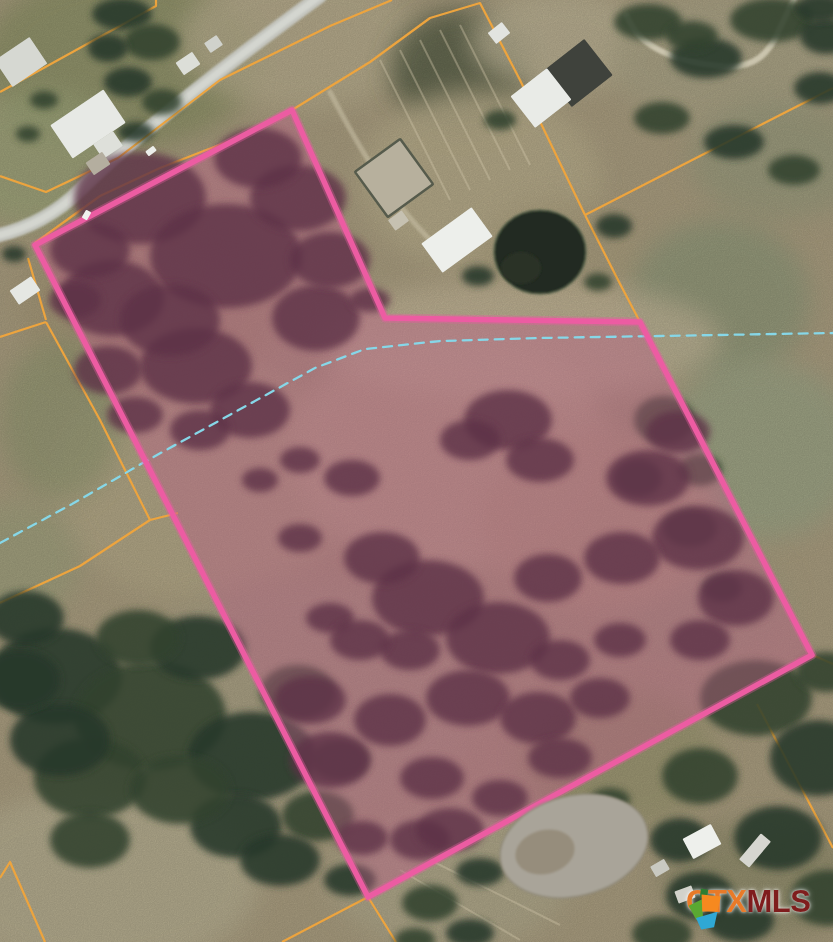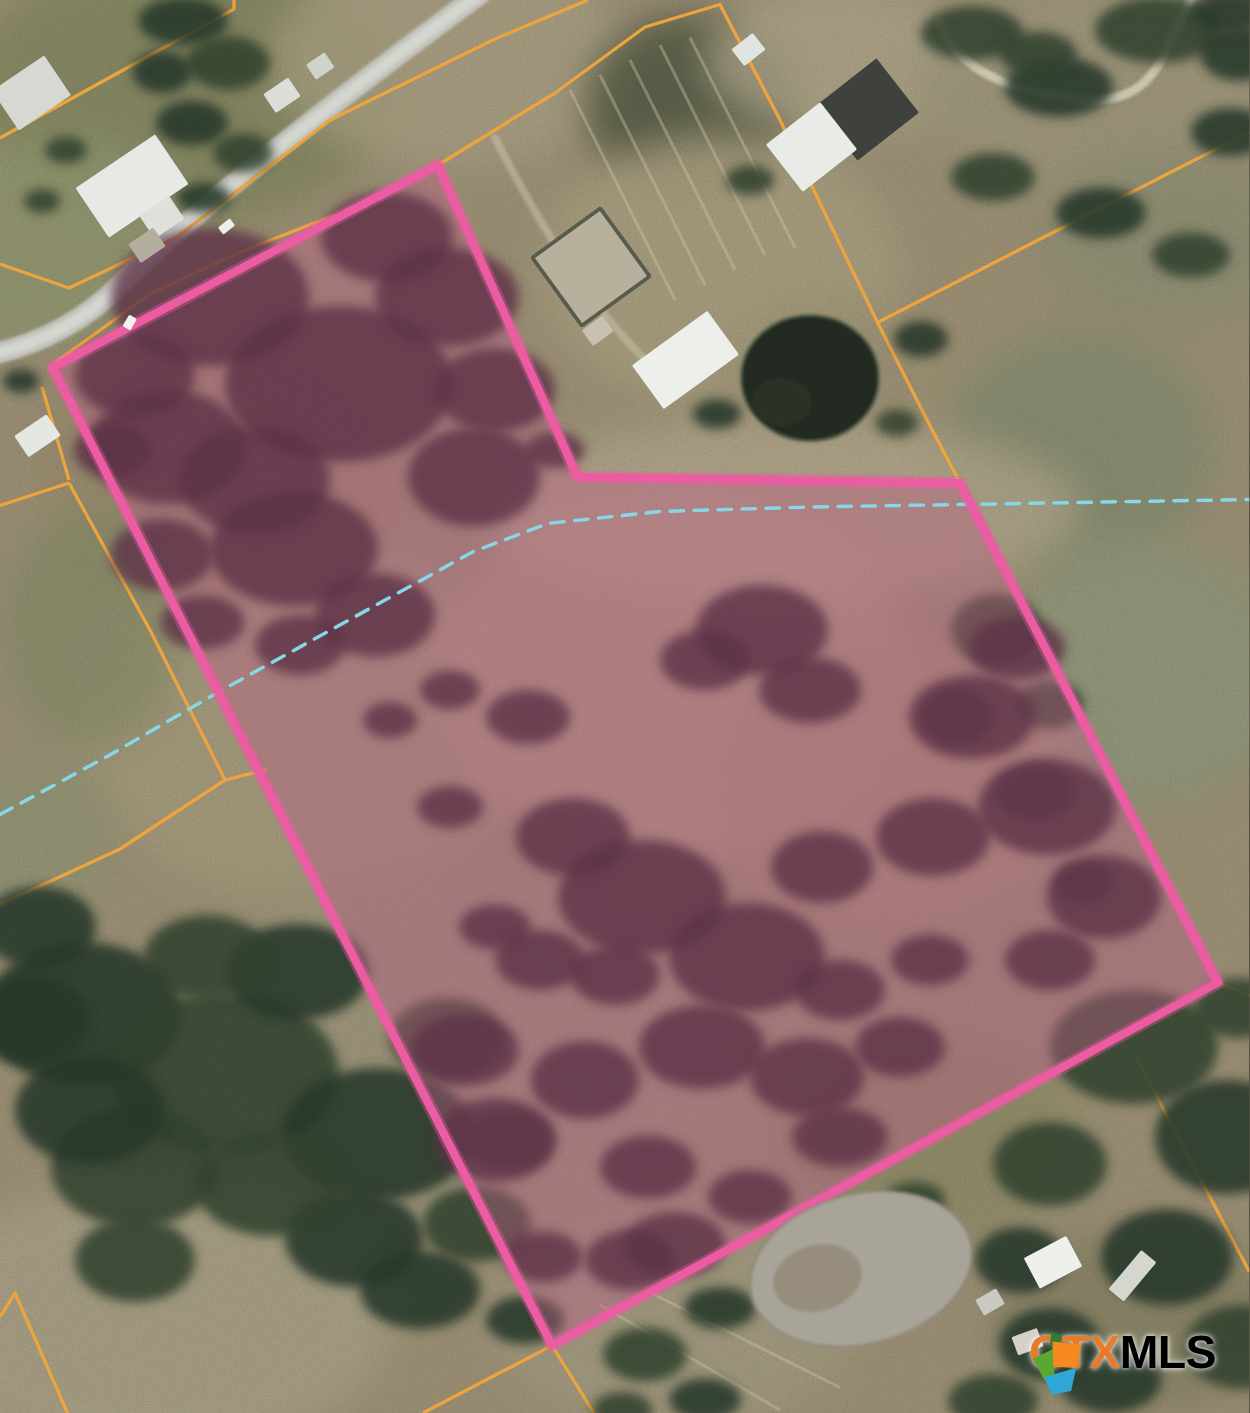--- a/index.html
+++ b/index.html
@@ -257,15 +257,15 @@
   <div class="watermark">
     <svg class="wm-logo" width="40" height="44" viewBox="0 0 40 44">
       <g transform="rotate(-6 20 22)">
         <path id="wm-dkgreen" d="M17,2 L24,4 L22,13 L15,11 Z" fill="#2e7d32"></path>
         <path id="wm-green" d="M3,18 L17,13 L16,31 L9,33 Z" fill="#5aa832"></path>
         <path id="wm-orange" d="M17,8 L36,12 L31,27 L16,25 Z" fill="#f6891f"></path>
         <path id="wm-blue" d="M9,31 L31,27 L26,42 L13,43 Z" fill="#2fa8d5"></path>
       </g>
     </svg>
     <span class="wm-text" id="wm-ctx" style="color: rgb(232, 122, 40);">CTX</span>
-    <span class="wm-text" id="wm-mls" style="color: #000000;">MLS</span>
+    <span class="wm-text" id="wm-mls" style="color: #7f1d1d;">MLS</span>
   </div>
 </div>
 
 </body></html>

